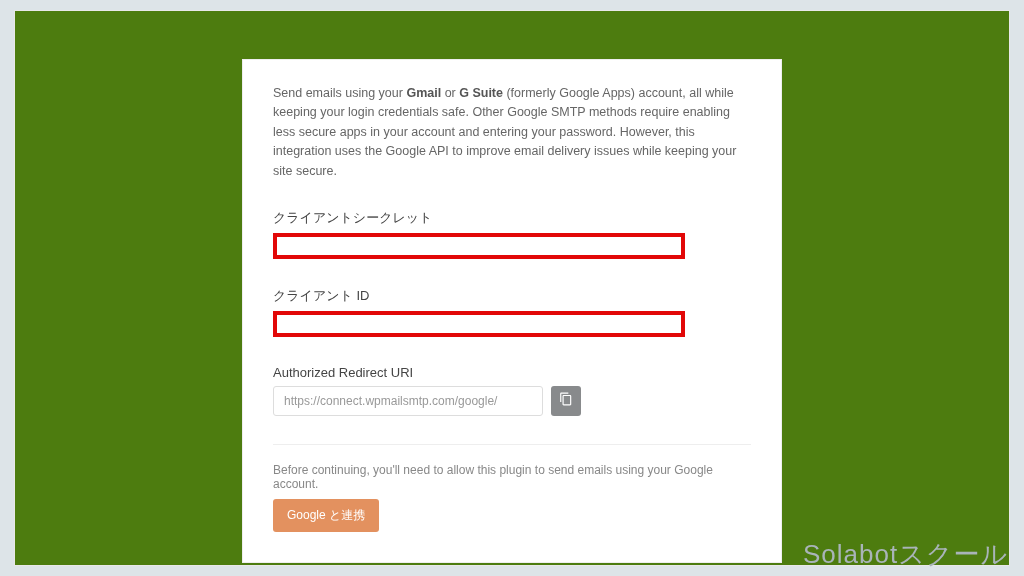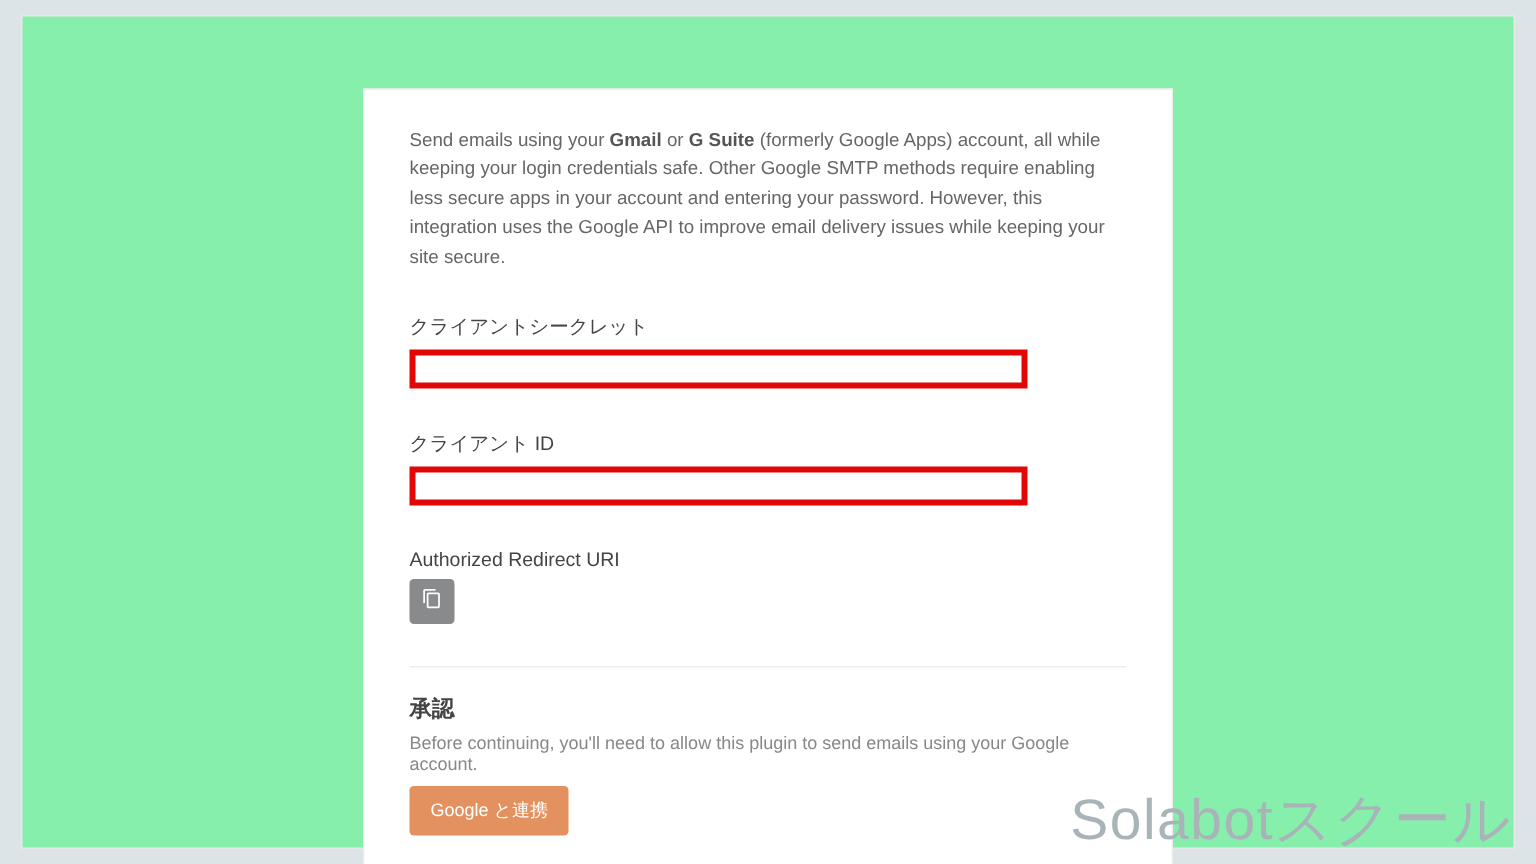--- a/index.html
+++ b/index.html
@@ -6,21 +6,21 @@
     body {
       width: 1024px;
       height: 576px;
       background: #dde4e8;
       font-family: -apple-system, BlinkMacSystemFont, "Segoe UI", Helvetica, Arial, sans-serif;
       color: #555;
       position: relative;
       overflow: hidden;
     }
     .outer {
-      background: #86efac;
+      background: #4d7c0f;
       position: absolute;
       top: 10px;
       left: 14px;
       right: 14px;
       bottom: 10px;
       border: 1px solid #e8e8e8;
     }
     .panel {
       background: #fff;
       width: 540px;
@@ -103,21 +103,21 @@
       border: none;
       border-radius: 3px;
       padding: 8px 14px;
       font-size: 12px;
       cursor: pointer;
     }
     .watermark {
       position: absolute;
       right: 16px;
       bottom: 4px;
-      font-size: 38px;
+      font-size: 26px;
       color: #a9b4b9;
       font-family: "Comic Sans MS", "Segoe Script", cursive, sans-serif;
       letter-spacing: 1px;
       pointer-events: none;
     }
   </style>
 </head>
 <body>
 
 <div class="outer">
@@ -134,34 +134,34 @@
     </div>
 
     <div class="field-group">
       <label class="field-label">クライアント ID</label>
       <div class="redacted"></div>
     </div>
 
     <div class="field-group">
       <label class="field-label">Authorized Redirect URI</label>
       <div class="uri-row">
+        <input type="text" readonly="" class="text-input" value="https://connect.wpmailsmtp.com/google/" style="">
         <button class="copy-btn">
           <span>
             <svg viewBox="0 0 24 24">
                 <path d="M16 1H4C2.9 1 2 1.9 2 3v14h2V3h12V1zm3 4H8C6.9 5 6 5.9 6 7v14c0 1.1.9 2 2 2h11c1.1 0 2-.9 2-2V7c0-1.1-.9-2-2-2zm0 16H8V7h11v14z"></path>
               </svg>
           </span>
         </button>
       </div>
     </div>
 
     <hr class="divider">
 
     <div>
-      <div class="section-title">承認</div>
       <div class="section-sub">Before continuing, you'll need to allow this plugin to send emails using your Google account.</div>
       <button class="connect-btn">Google と連携</button>
     </div>
 
   </div>
 </div>
 
 <div class="watermark">Solabotスクール</div>
 
 </body></html>

